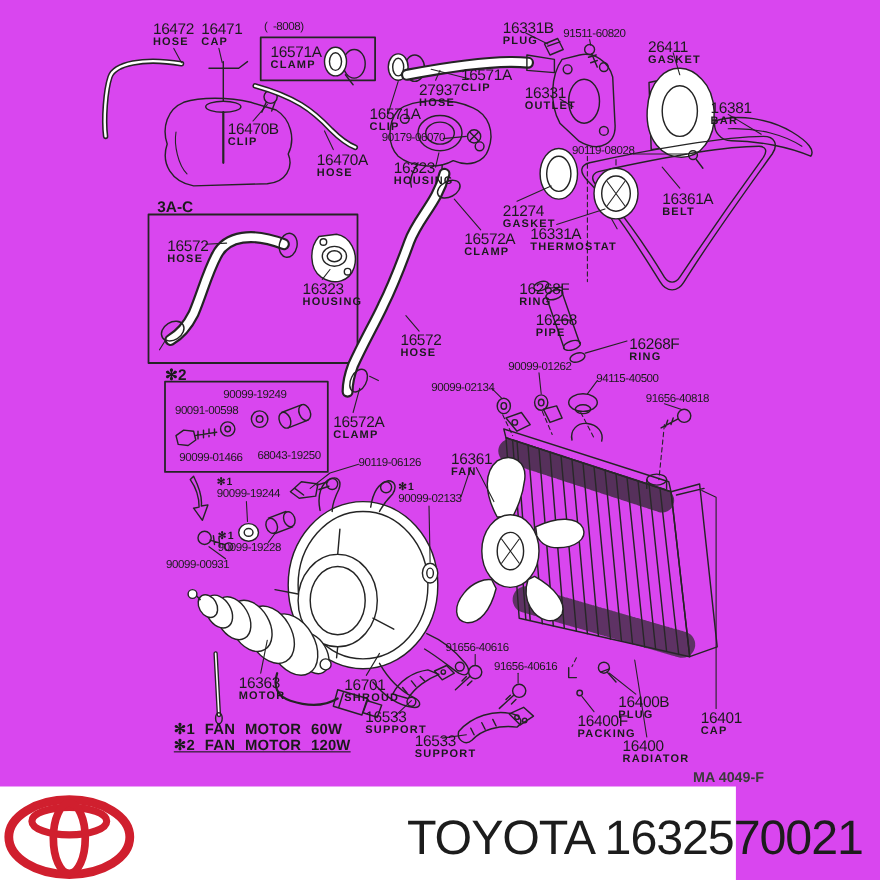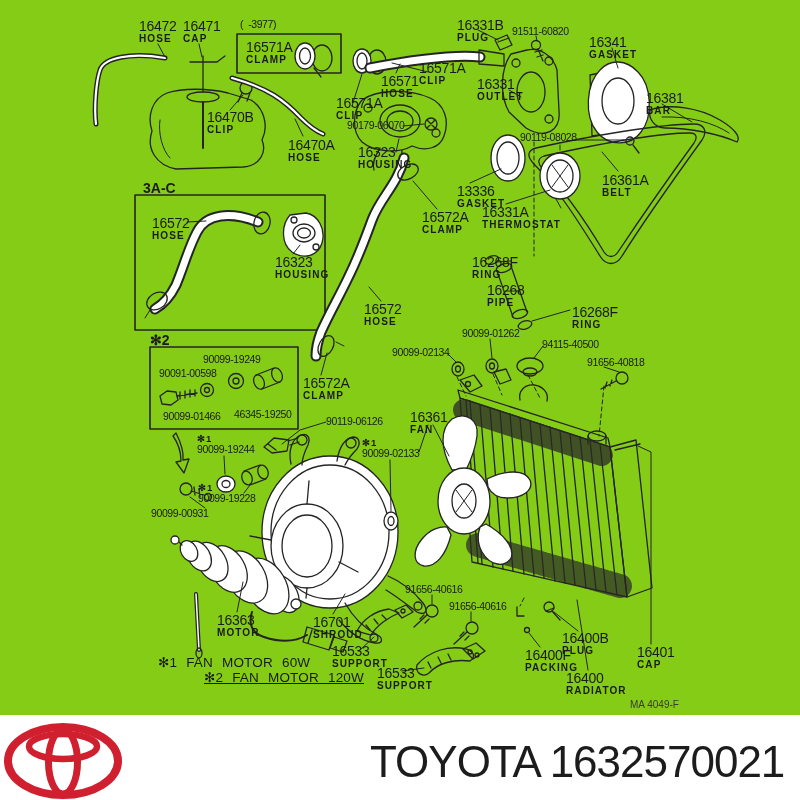--- a/index.html
+++ b/index.html
@@ -1,30 +1,30 @@
 <!DOCTYPE html>
 <html style="--logo-red: #d01f2e; --caption-color: #1c1c1c;"><head>
 <meta charset="utf-8">
 <style>
   html,body{margin:0;padding:0;background:#fff;}
-  .stage{position:relative;width:800px;height:800px;background:#84cc16;overflow:hidden;
+  .stage{position:relative;width:800px;height:800px;background:#d946ef;overflow:hidden;
          font-family:"Liberation Sans",sans-serif;color:#1a1a1a;}
   .art-layer{position:absolute;left:0;top:0;}
   .labels-layer{position:absolute;left:0;top:0;width:800px;height:715px;}
   .plabel{position:absolute;white-space:pre;line-height:1.02;color:#1b1b1b;}
   .plabel .num{font-size:14px;letter-spacing:-0.3px;}
   .plabel .num.sm{font-size:10.5px;letter-spacing:-0.4px;}
   .plabel .nm{font-size:10px;font-weight:bold;letter-spacing:1.1px;margin-top:1px;}
   .plabel .pfx{font-size:9.5px;font-weight:bold;letter-spacing:1px;}
   .plabel.hdr .num{font-weight:bold;font-size:14px;letter-spacing:0;}
-  .plabel.tiny .num{font-size:10px;font-weight:normal;color:#3a3a3a;letter-spacing:0;}
+  .plabel.tiny .num{font-size:13px;font-weight:bold;color:#3a3a3a;letter-spacing:0;}
   .footnotes{position:absolute;left:158px;top:655px;}
-  .note{font-size:13.5px;font-weight:normal;letter-spacing:0.2px;word-spacing:5px;line-height:15px;white-space:pre;}
-  .note.u{text-decoration:underline;margin-left:46px;}
-  .footer{position:absolute;left:0;top:715px;width:800px;height:85px;background:#fff;}
+  .note{font-size:13.5px;font-weight:bold;letter-spacing:0.2px;word-spacing:5px;line-height:15px;white-space:pre;}
+  .note.u{text-decoration:underline;}
+  .footer{position:absolute;left:0;top:715px;width:669px;height:85px;background:#fff;}
   .logo{position:absolute;left:3px;top:7px;}
   .caption{position:absolute;left:370px;top:22px;font-size:44px;letter-spacing:-1px;
            color:var(--caption-color,#1c1c1c);white-space:pre;}
 </style>
 </head>
 <body>
 
 <div class="stage">
 
   <svg class="art-layer" width="800" height="715" viewBox="0 0 800 715">
@@ -372,52 +372,52 @@
         <line x1="540" y1="647" x2="529" y2="633"></line>
         <line x1="588" y1="670" x2="577" y2="600"></line>
         <polyline points="651,644 651,452 638,446"></polyline>
       </g>
     </g>
   </svg>
 
   <div class="labels-layer" id="labels">
       <div class="plabel" style="left: 139px; top: 19px;"><div class="num">16472</div><div class="nm">HOSE</div></div>
       <div class="plabel" style="left: 183px; top: 19px;"><div class="num">16471</div><div class="nm">CAP</div></div>
-      <div class="plabel" style="left: 240px; top: 19px;"><div class="num sm">(  -3977)</div></div>
+      <div class="plabel" style="left: 240px; top: 19px;"><div class="num sm">(  -8008)</div></div>
       <div class="plabel" style="left: 246px; top: 40px;"><div class="num">16571A</div><div class="nm">CLAMP</div></div>
       <div class="plabel" style="left: 207px; top: 110px;"><div class="num">16470B</div><div class="nm">CLIP</div></div>
       <div class="plabel" style="left: 288px; top: 138px;"><div class="num">16470A</div><div class="nm">HOSE</div></div>
       <div class="plabel" style="left: 336px; top: 96px;"><div class="num">16571A</div><div class="nm">CLIP</div></div>
-      <div class="plabel" style="left: 381px; top: 74px;"><div class="num">16571</div><div class="nm">HOSE</div></div>
+      <div class="plabel" style="left: 381px; top: 74px;"><div class="num">27937</div><div class="nm">HOSE</div></div>
       <div class="plabel" style="left: 419px; top: 61px;"><div class="num">16571A</div><div class="nm">CLIP</div></div>
       <div class="plabel" style="left: 457px; top: 18px;"><div class="num">16331B</div><div class="nm">PLUG</div></div>
       <div class="plabel" style="left: 512px; top: 26px;"><div class="num sm">91511-60820</div></div>
       <div class="plabel" style="left: 477px; top: 77px;"><div class="num">16331</div><div class="nm">OUTLET</div></div>
-      <div class="plabel" style="left: 589px; top: 35px;"><div class="num">16341</div><div class="nm">GASKET</div></div>
+      <div class="plabel" style="left: 589px; top: 35px;"><div class="num">26411</div><div class="nm">GASKET</div></div>
       <div class="plabel" style="left: 646px; top: 91px;"><div class="num">16381</div><div class="nm">BAR</div></div>
       <div class="plabel" style="left: 602px; top: 173px;"><div class="num">16361A</div><div class="nm">BELT</div></div>
       <div class="plabel" style="left: 347px; top: 120px;"><div class="num sm">90179-06070</div></div>
       <div class="plabel" style="left: 358px; top: 145px;"><div class="num">16323</div><div class="nm">HOUSING</div></div>
       <div class="plabel" style="left: 520px; top: 132px;"><div class="num sm">90119-08028</div></div>
-      <div class="plabel" style="left: 457px; top: 184px;"><div class="num">13336</div><div class="nm">GASKET</div></div>
+      <div class="plabel" style="left: 457px; top: 184px;"><div class="num">21274</div><div class="nm">GASKET</div></div>
       <div class="plabel" style="left: 422px; top: 210px;"><div class="num">16572A</div><div class="nm">CLAMP</div></div>
       <div class="plabel" style="left: 482px; top: 205px;"><div class="num">16331A</div><div class="nm">THERMOSTAT</div></div>
       <div class="plabel hdr" style="left: 143px; top: 181px;"><div class="num">3A-C</div></div>
       <div class="plabel" style="left: 152px; top: 216px;"><div class="num">16572</div><div class="nm">HOSE</div></div>
       <div class="plabel" style="left: 275px; top: 255px;"><div class="num">16323</div><div class="nm">HOUSING</div></div>
       <div class="plabel" style="left: 364px; top: 302px;"><div class="num">16572</div><div class="nm">HOSE</div></div>
       <div class="plabel" style="left: 472px; top: 255px;"><div class="num">16268F</div><div class="nm">RING</div></div>
       <div class="plabel" style="left: 487px; top: 283px;"><div class="num">16268</div><div class="nm">PIPE</div></div>
       <div class="plabel" style="left: 572px; top: 305px;"><div class="num">16268F</div><div class="nm">RING</div></div>
       <div class="plabel" style="left: 303px; top: 376px;"><div class="num">16572A</div><div class="nm">CLAMP</div></div>
       <div class="plabel hdr" style="left: 150px; top: 333px;"><div class="num">✻2</div></div>
       <div class="plabel" style="left: 203px; top: 354px;"><div class="num sm">90099-19249</div></div>
       <div class="plabel" style="left: 159px; top: 368px;"><div class="num sm">90091-00598</div></div>
       <div class="plabel" style="left: 163px; top: 411px;"><div class="num sm">90099-01466</div></div>
-      <div class="plabel" style="left: 234px; top: 409px;"><div class="num sm">46345-19250</div></div>
+      <div class="plabel" style="left: 234px; top: 409px;"><div class="num sm">68043-19250</div></div>
       <div class="plabel" style="left: 462px; top: 328px;"><div class="num sm">90099-01262</div></div>
       <div class="plabel" style="left: 542px; top: 339px;"><div class="num sm">94115-40500</div></div>
       <div class="plabel" style="left: 392px; top: 347px;"><div class="num sm">90099-02134</div></div>
       <div class="plabel" style="left: 587px; top: 357px;"><div class="num sm">91656-40818</div></div>
       <div class="plabel" style="left: 326px; top: 416px;"><div class="num sm">90119-06126</div></div>
       <div class="plabel" style="left: 197px; top: 434px;"><div class="pfx">✻1</div><div class="num sm">90099-19244</div></div>
       <div class="plabel" style="left: 198px; top: 483px;"><div class="pfx">✻1</div><div class="num sm">90099-19228</div></div>
       <div class="plabel" style="left: 151px; top: 508px; text-align: center;"><div class="num sm">90099-00931</div></div>
       <div class="plabel" style="left: 362px; top: 438px;"><div class="pfx">✻1</div><div class="num sm">90099-02133</div></div>
       <div class="plabel" style="left: 410px; top: 410px;"><div class="num">16361</div><div class="nm">FAN</div></div>

